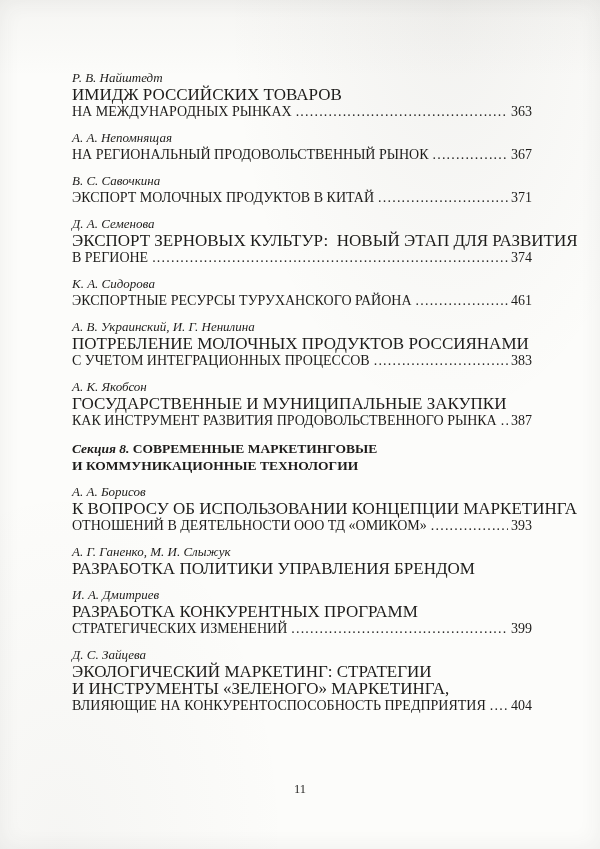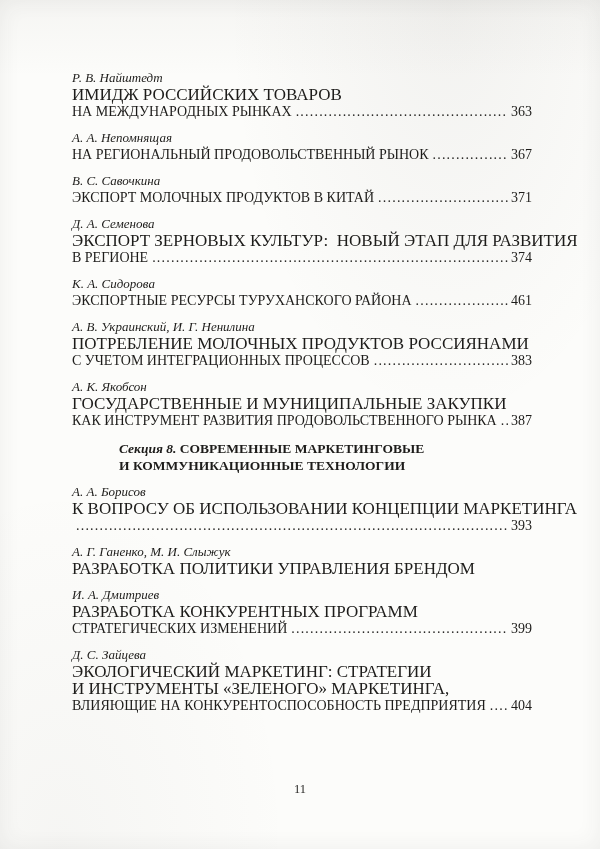--- a/index.html
+++ b/index.html
@@ -57,21 +57,21 @@
     content: "......................................................................................................................";
   }
   .pnum { white-space: nowrap; }
   .section {
     margin-top: 11px;
     margin-bottom: 9px;
     font-weight: bold;
     font-size: 13.5px;
     line-height: 17px;
   }
-  .section .sline { white-space: pre; margin-left: 47px; }
+  .section .sline { white-space: pre; }
   .section-label { font-style: italic; }
   .footer {
     position: absolute;
     top: 782px;
     left: 0;
     width: 100%;
     text-align: center;
     font-size: 12.5px;
     color: #2a2927;
   }
@@ -151,20 +151,21 @@
 
     <div class="section">
       <div class="sline"><span class="section-label">Секция 8.</span><span> СОВРЕМЕННЫЕ МАРКЕТИНГОВЫЕ</span></div>
       <div class="sline">И КОММУНИКАЦИОННЫЕ ТЕХНОЛОГИИ</div>
     </div>
 
     <div class="entry">
       <div class="authors">А. А. Борисов</div>
       <div class="tline">К ВОПРОСУ ОБ ИСПОЛЬЗОВАНИИ КОНЦЕПЦИИ МАРКЕТИНГА</div>
       <div class="dotrow">
+        <span class="ttext">ОТНОШЕНИЙ В ДЕЯТЕЛЬНОСТИ ООО ТД «ОМИКОМ»</span>
         <span class="leader"></span>
         <span class="pnum">393</span>
       </div>
     </div>
 
     <div class="entry">
       <div class="authors">А. Г. Ганенко, М. И. Слыжук</div>
       <div class="tline">РАЗРАБОТКА ПОЛИТИКИ УПРАВЛЕНИЯ БРЕНДОМ</div>
     </div>
 

